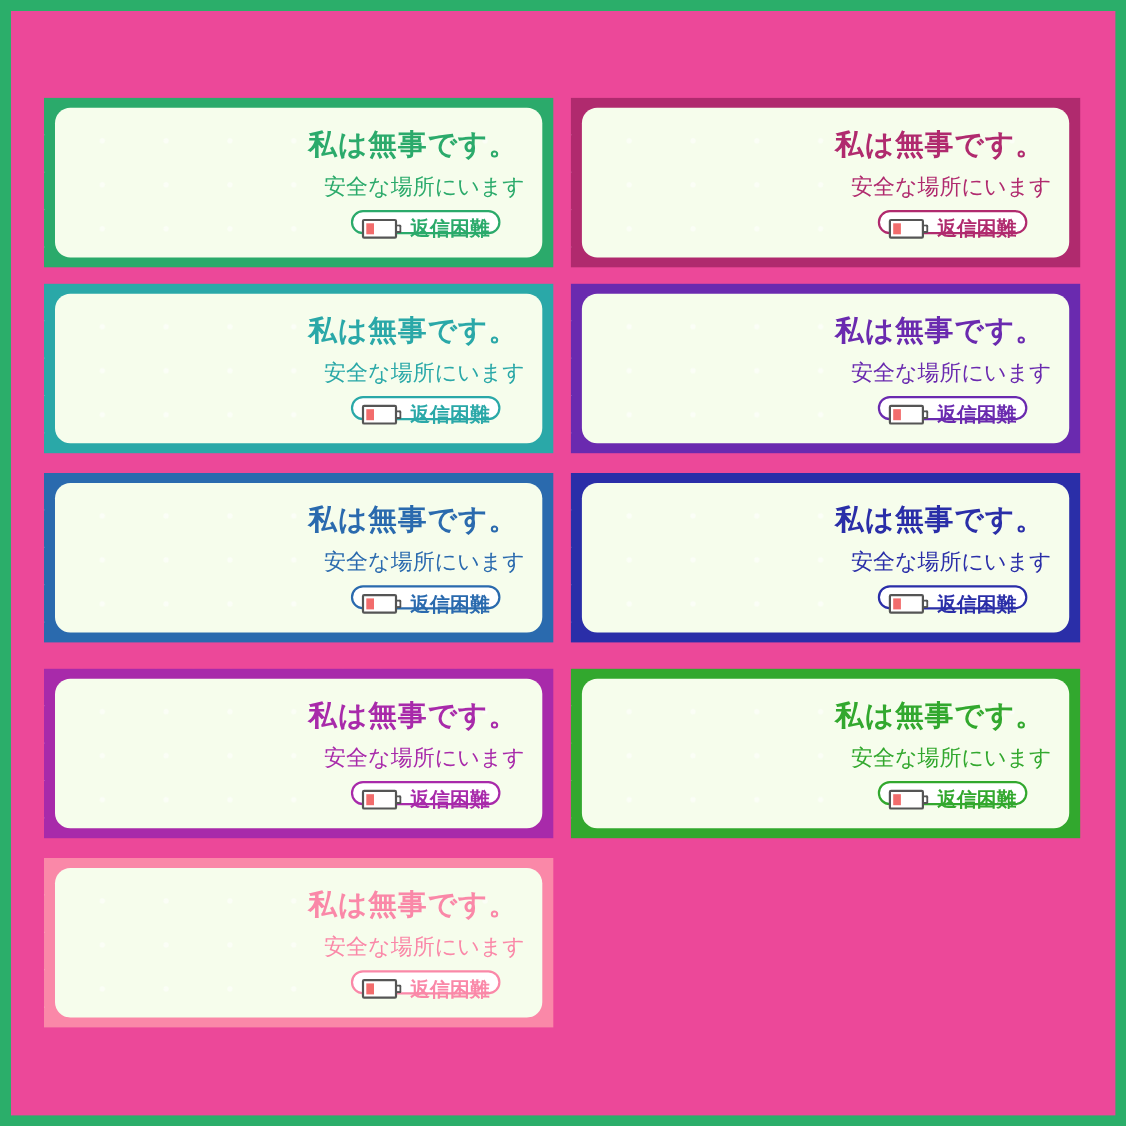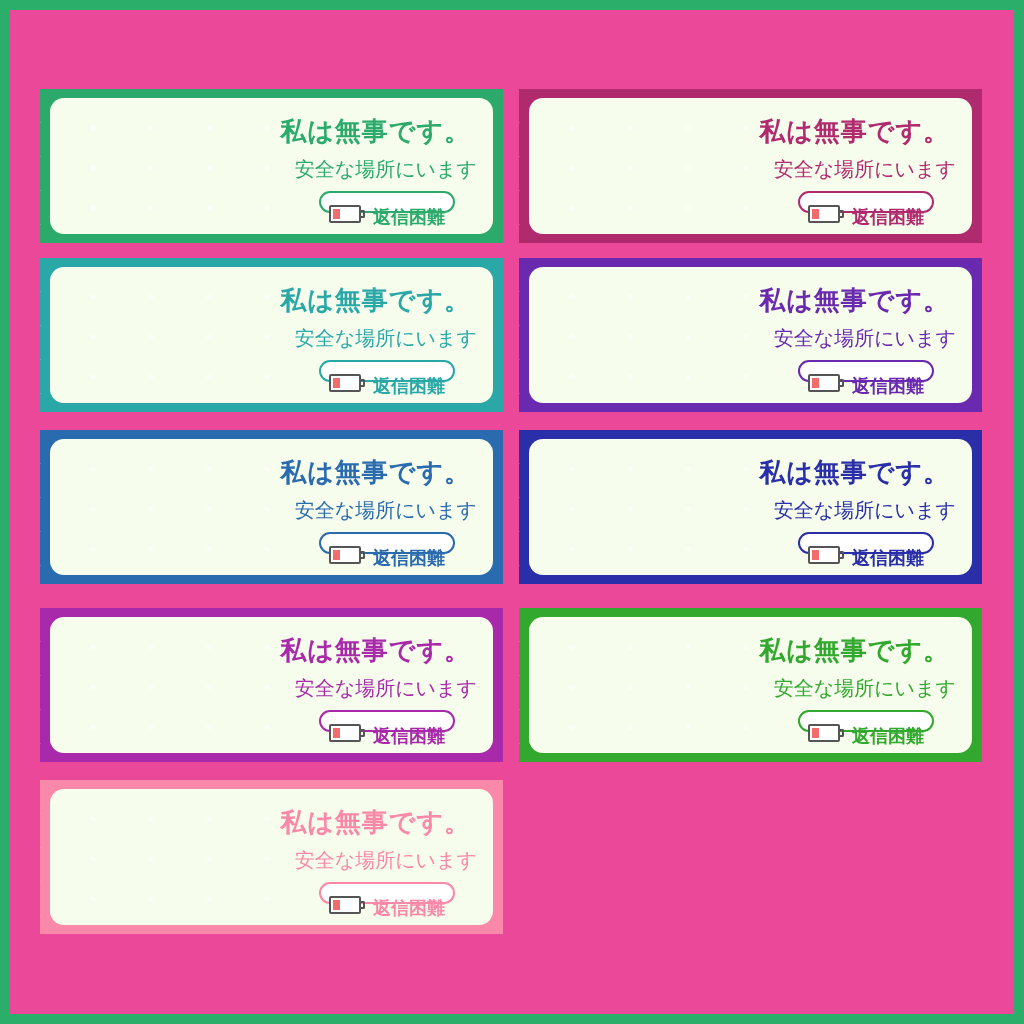--- a/index.html
+++ b/index.html
@@ -44,21 +44,21 @@
   }
   .subtitle {
     position: absolute; right: 16px; top: 58px;
     font-size: 20px; font-weight: normal; white-space: nowrap;
   }
   .badge {
     position: absolute; right: 38px; top: 93px;
     height: 22px; box-sizing: border-box;
     border: 2px solid currentColor; border-radius: 14px;
     background: #ffffff;
-    display: flex; align-items: flex-start; padding: 12px 8px 0 8px; gap: 6px;
+    display: flex; align-items: center; padding: 12px 8px 0 8px; gap: 6px;
   }
   .battery {
     width: 38px; height: 18px; position: relative;
   }
   .battery .body {
     position: absolute; left: 0; top: 0; width: 32px; height: 18px;
     box-sizing: border-box; border: 2px solid #555555; border-radius: 2px; background: #fff;
   }
   .battery .level {
     position: absolute; left: 4px; top: 4px; width: 7px; height: 10px; background: #f26c6c;

